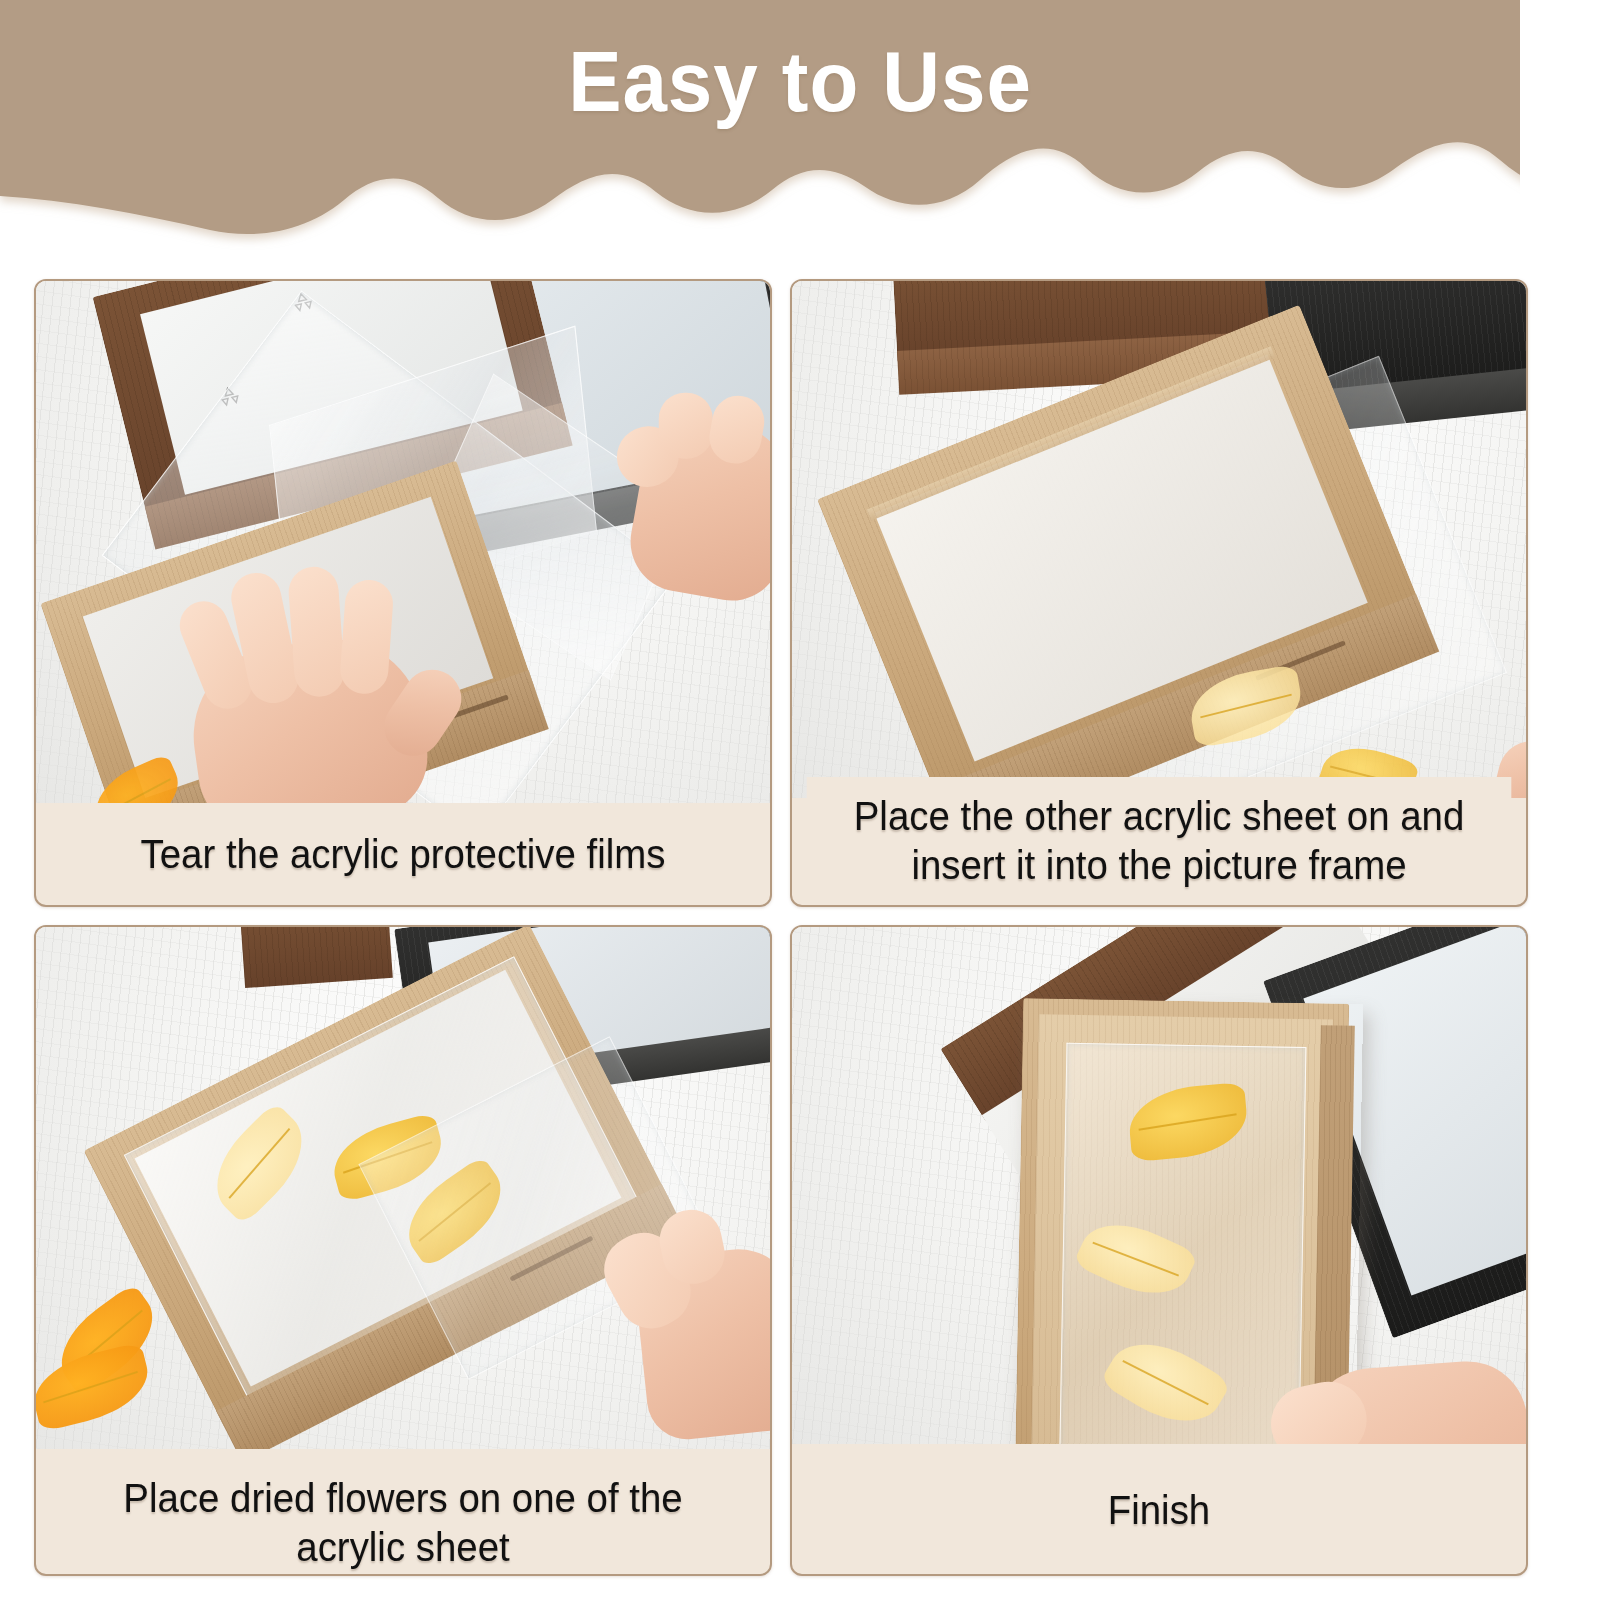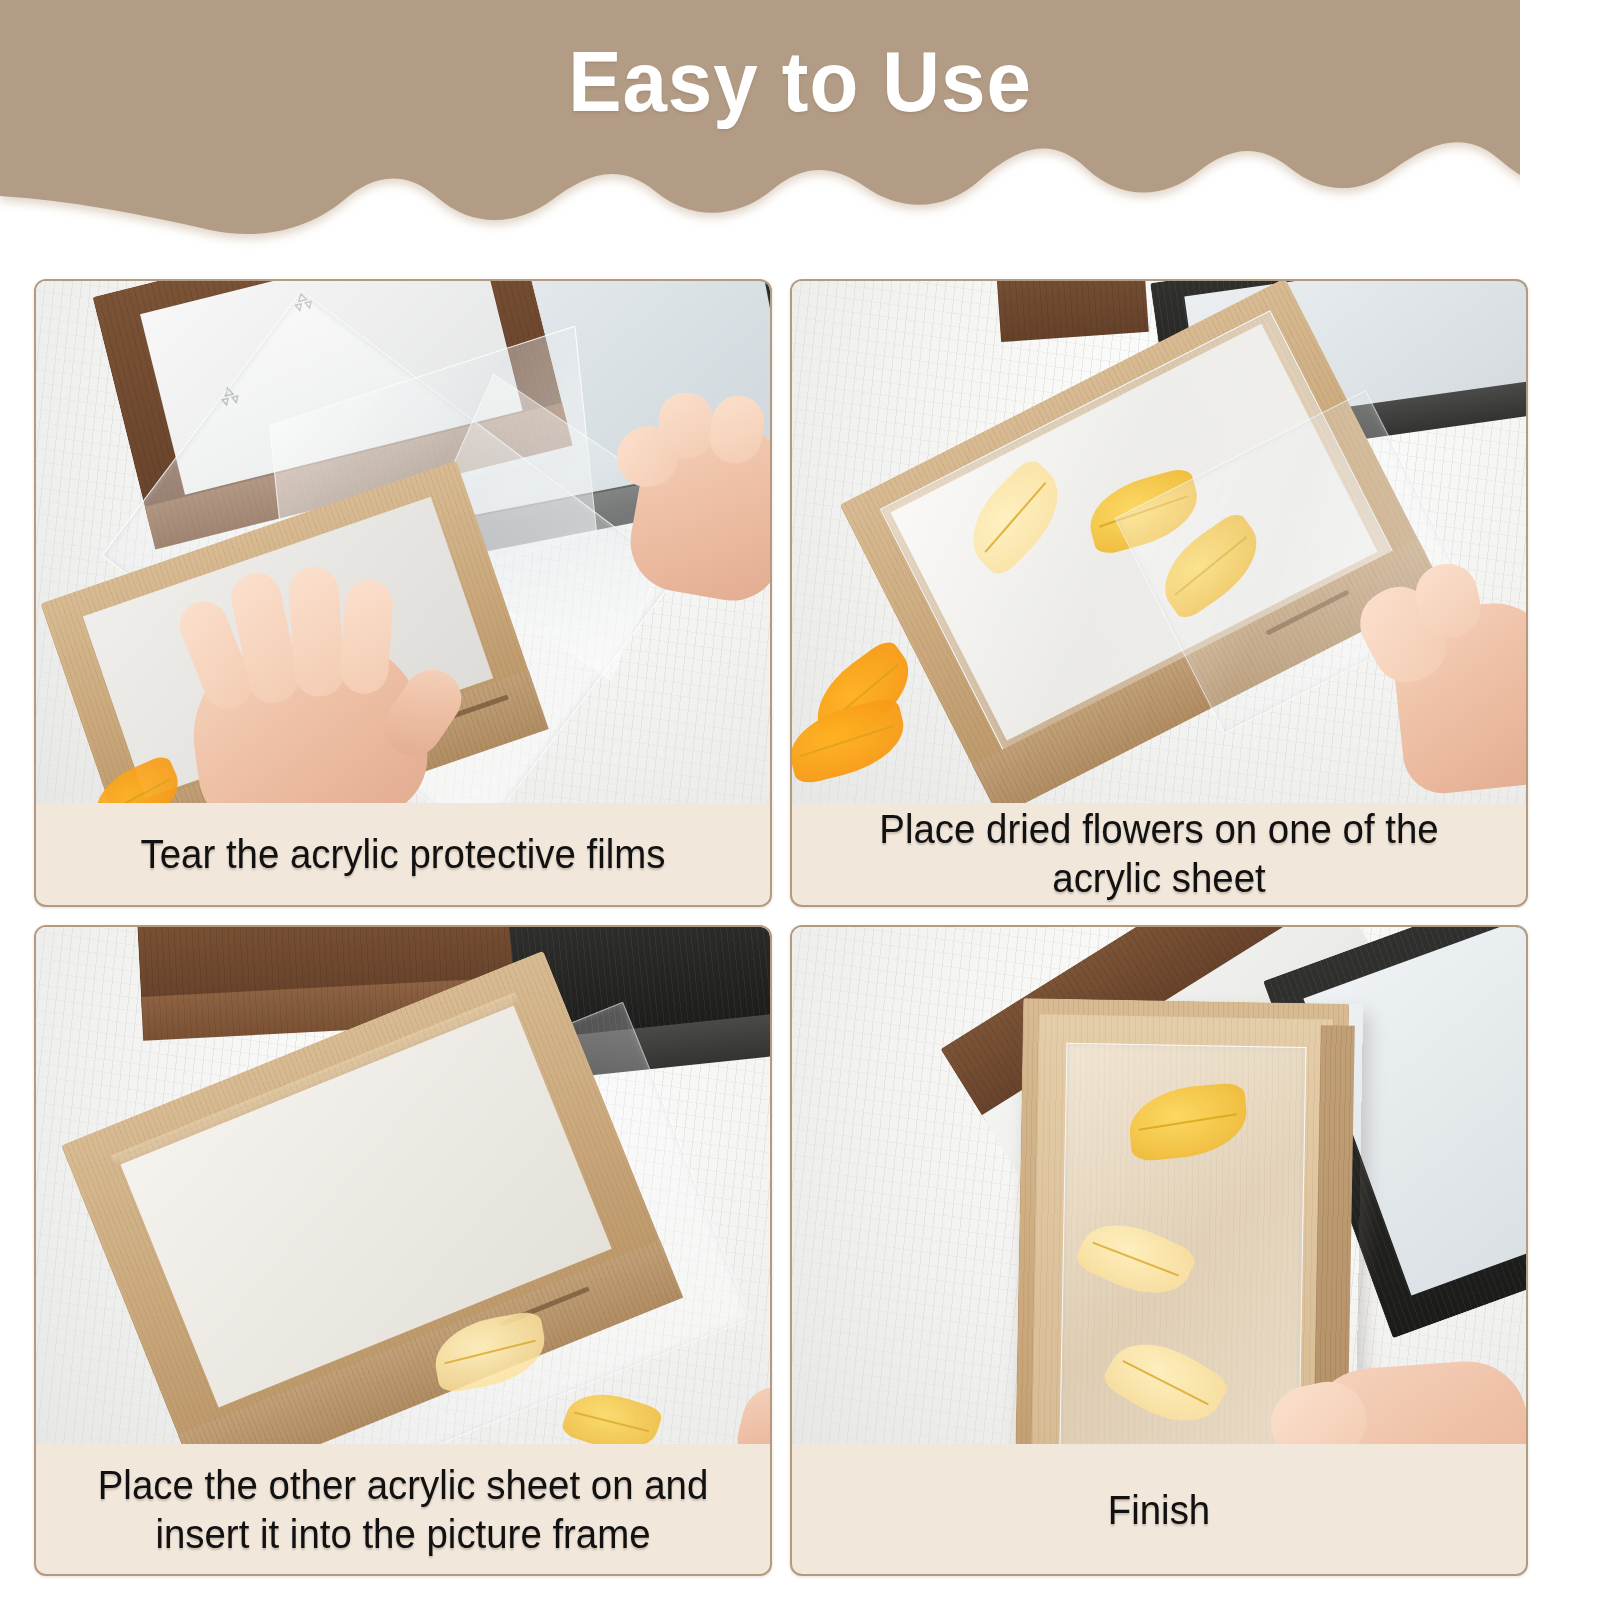--- a/index.html
+++ b/index.html
@@ -221,75 +221,20 @@
         </div>
 
         <div class="leaf leaf-orange" style="left:56px;top:488px;width:90px;height:56px;transform:rotate(-24deg);opacity:.95;">
           <div class="vein"></div>
         </div>
       </div>
     </div>
     <div class="caption">Tear the acrylic protective films</div>
   </div>
 
-  <div class="panel p-r1">
-    <div class="photo">
-      <div class="scene">
-        <div class="cloth"></div>
-
-        <div class="obj walnut" style="left:206px;top:-30px;width:148px;height:86px;transform:rotate(-4deg);"></div>
-
-        <div class="obj" style="left:370px;top:-28px;width:420px;height:200px;transform:rotate(-8deg);">
-          <div class="obj blackfr" style="left:0;top:0;width:420px;height:170px;border-radius:3px;"></div>
-          <div class="obj" style="left:32px;top:18px;width:356px;height:134px;background:linear-gradient(150deg,#ebeff2,#d4dade);"></div>
-          <div class="obj blackfr-l" style="left:0;top:150px;width:420px;height:34px;"></div>
-        </div>
-
-        <div class="obj" style="left:110px;top:84px;width:520px;height:400px;transform:rotate(-27deg);">
-
-          <div class="obj oak" style="left:0;top:0;width:500px;height:316px;border-radius:4px;"></div>
-
-          <div class="obj" style="left:42px;top:30px;width:416px;height:256px;
-               background:linear-gradient(150deg,rgba(246,245,242,.96),rgba(228,226,222,.96));"></div>
-
-          <div class="obj glass" style="left:34px;top:22px;width:436px;height:276px;"></div>
-
-          <div class="leaf leaf-pale" style="left:96px;top:58px;width:110px;height:66px;transform:rotate(-18deg);">
-            <div class="vein"></div>
-          </div>
-          <div class="leaf leaf-gold" style="left:212px;top:112px;width:112px;height:64px;transform:rotate(12deg);">
-            <div class="vein"></div>
-          </div>
-          <div class="leaf leaf-gold" style="left:248px;top:192px;width:110px;height:62px;transform:rotate(-8deg);">
-            <div class="vein"></div>
-          </div>
-
-          <div class="obj oak-d" style="left:0;top:292px;width:500px;height:58px;"></div>
-          <div class="obj" style="left:322px;top:306px;width:92px;height:5px;background:rgba(92,64,38,.55);border-radius:3px;"></div>
-        </div>
-
-        <div class="obj glass" style="left:362px;top:160px;width:280px;height:240px;transform:rotate(-27deg);opacity:.75;"></div>
-
-        <div class="obj" style="left:572px;top:260px;width:190px;height:250px;transform:rotate(-6deg);">
-          <div class="obj skin" style="left:30px;top:66px;width:160px;height:184px;border-radius:60px 60px 40px 40px;"></div>
-          <div class="obj skin-l" style="left:6px;top:40px;width:74px;height:96px;border-radius:34px;transform:rotate(-22deg);"></div>
-          <div class="obj skin-l" style="left:60px;top:22px;width:62px;height:74px;border-radius:30px;transform:rotate(-6deg);"></div>
-        </div>
-
-        <div class="leaf leaf-orange" style="left:16px;top:382px;width:110px;height:62px;transform:rotate(-36deg);">
-          <div class="vein"></div>
-        </div>
-        <div class="leaf leaf-orange" style="left:-4px;top:428px;width:118px;height:64px;transform:rotate(-14deg);">
-          <div class="vein"></div>
-        </div>
-      </div>
-    </div>
-    <div class="caption">Place dried flowers on one of the acrylic sheet</div>
-  </div>
-
   <div class="panel p-r2">
     <div class="photo">
       <div class="scene">
         <div class="cloth"></div>
 
         <div class="obj" style="left:104px;top:-24px;width:380px;height:140px;transform:rotate(-3deg);">
           <div class="obj walnut" style="left:0;top:0;width:380px;height:96px;border-radius:3px;"></div>
           <div class="obj walnut-l" style="left:0;top:84px;width:380px;height:44px;"></div>
         </div>
 
@@ -315,20 +260,75 @@
         <div class="leaf leaf-gold" style="left:530px;top:468px;width:92px;height:54px;transform:rotate(18deg);opacity:.9;">
           <div class="vein"></div>
         </div>
 
         <div class="obj skin" style="left:704px;top:460px;width:66px;height:86px;border-radius:34px;transform:rotate(14deg);"></div>
       </div>
     </div>
     <div class="caption">Place the other acrylic sheet on and insert it into the picture frame</div>
   </div>
 
+  <div class="panel p-r1">
+    <div class="photo">
+      <div class="scene">
+        <div class="cloth"></div>
+
+        <div class="obj walnut" style="left:206px;top:-30px;width:148px;height:86px;transform:rotate(-4deg);"></div>
+
+        <div class="obj" style="left:370px;top:-28px;width:420px;height:200px;transform:rotate(-8deg);">
+          <div class="obj blackfr" style="left:0;top:0;width:420px;height:170px;border-radius:3px;"></div>
+          <div class="obj" style="left:32px;top:18px;width:356px;height:134px;background:linear-gradient(150deg,#ebeff2,#d4dade);"></div>
+          <div class="obj blackfr-l" style="left:0;top:150px;width:420px;height:34px;"></div>
+        </div>
+
+        <div class="obj" style="left:110px;top:84px;width:520px;height:400px;transform:rotate(-27deg);">
+
+          <div class="obj oak" style="left:0;top:0;width:500px;height:316px;border-radius:4px;"></div>
+
+          <div class="obj" style="left:42px;top:30px;width:416px;height:256px;
+               background:linear-gradient(150deg,rgba(246,245,242,.96),rgba(228,226,222,.96));"></div>
+
+          <div class="obj glass" style="left:34px;top:22px;width:436px;height:276px;"></div>
+
+          <div class="leaf leaf-pale" style="left:96px;top:58px;width:110px;height:66px;transform:rotate(-18deg);">
+            <div class="vein"></div>
+          </div>
+          <div class="leaf leaf-gold" style="left:212px;top:112px;width:112px;height:64px;transform:rotate(12deg);">
+            <div class="vein"></div>
+          </div>
+          <div class="leaf leaf-gold" style="left:248px;top:192px;width:110px;height:62px;transform:rotate(-8deg);">
+            <div class="vein"></div>
+          </div>
+
+          <div class="obj oak-d" style="left:0;top:292px;width:500px;height:58px;"></div>
+          <div class="obj" style="left:322px;top:306px;width:92px;height:5px;background:rgba(92,64,38,.55);border-radius:3px;"></div>
+        </div>
+
+        <div class="obj glass" style="left:362px;top:160px;width:280px;height:240px;transform:rotate(-27deg);opacity:.75;"></div>
+
+        <div class="obj" style="left:572px;top:260px;width:190px;height:250px;transform:rotate(-6deg);">
+          <div class="obj skin" style="left:30px;top:66px;width:160px;height:184px;border-radius:60px 60px 40px 40px;"></div>
+          <div class="obj skin-l" style="left:6px;top:40px;width:74px;height:96px;border-radius:34px;transform:rotate(-22deg);"></div>
+          <div class="obj skin-l" style="left:60px;top:22px;width:62px;height:74px;border-radius:30px;transform:rotate(-6deg);"></div>
+        </div>
+
+        <div class="leaf leaf-orange" style="left:16px;top:382px;width:110px;height:62px;transform:rotate(-36deg);">
+          <div class="vein"></div>
+        </div>
+        <div class="leaf leaf-orange" style="left:-4px;top:428px;width:118px;height:64px;transform:rotate(-14deg);">
+          <div class="vein"></div>
+        </div>
+      </div>
+    </div>
+    <div class="caption">Place dried flowers on one of the acrylic sheet</div>
+  </div>
+
   <div class="panel p-r2">
     <div class="photo">
       <div class="scene">
         <div class="cloth"></div>
 
         <div class="obj" style="left:196px;top:-12px;width:420px;height:300px;transform:rotate(-32deg);">
           <div class="obj walnut" style="left:0;top:0;width:420px;height:86px;border-radius:3px;"></div>
           <div class="obj" style="left:0;top:78px;width:420px;height:214px;background:linear-gradient(160deg,#f3f3f1,#e3e3e0);"></div>
           <svg class="recycle" style="left:100px;top:34px;" viewBox="0 0 24 24">
             <path d="M12 3 L16 10 L8 10 Z M4 13 L10 13 L7 19 Z M14 13 L20 13 L17 19 Z" fill="none" stroke="#5a5a5a" stroke-width="1.4"></path>

